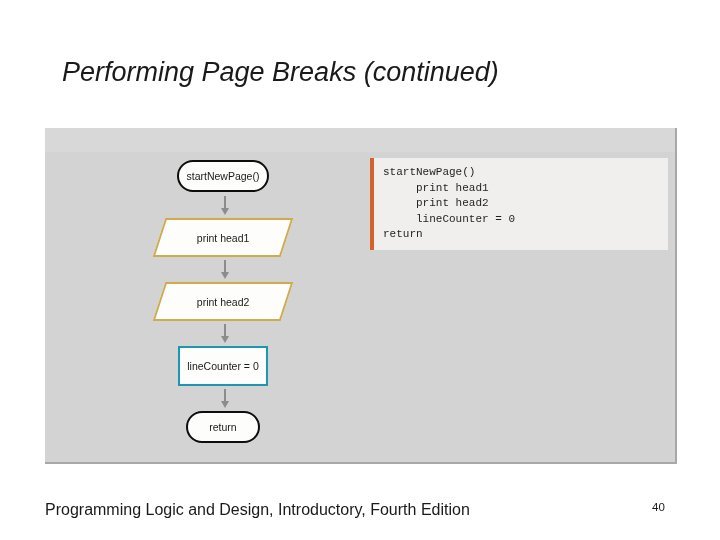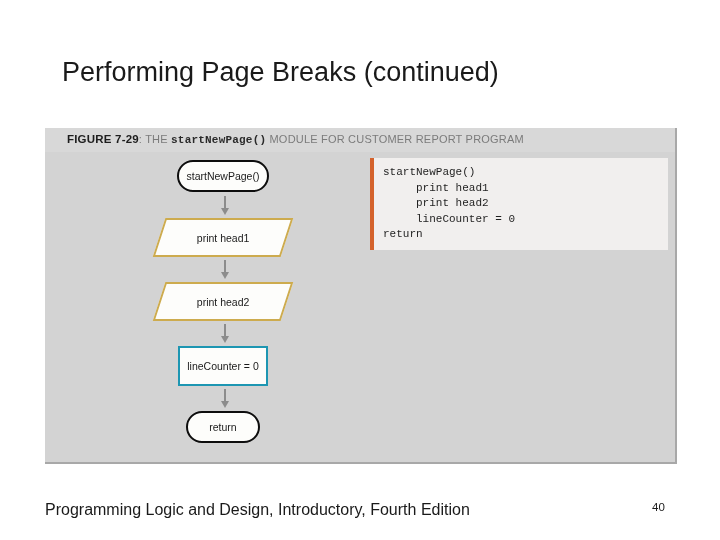--- a/index.html
+++ b/index.html
@@ -19,20 +19,21 @@
   .slide-title {
     position: absolute;
     left: 62px;
     top: 57px;
     width: 600px;
     font-size: 27px;
     font-weight: 400;
     color: #1a1a1a;
     letter-spacing: 0px;
     white-space: nowrap;
+    font-style: italic;
   }
 
   
   .figure-panel {
     position: absolute;
     left: 45px;
     top: 128px;
     width: 632px;
     height: 336px;
     background: #d3d3d3;
@@ -165,21 +166,20 @@
 </style>
 </head>
 <body>
 
 <div class="slide-title">Performing Page Breaks (continued)</div>
 
 <div class="figure-panel">
 
   <div class="figure-caption-bar"></div>
 
-  <div class="figure-caption"><span class="fig-num">FIGURE 7-29</span><span class="fig-rest">: THE </span><span class="fig-code">startNewPage()</span><span class="fig-rest"> MODULE FOR CUSTOMER REPORT PROGRAM</span></div>
 
   <div class="flowchart">
 
     <div class="node node-terminator" style="top:0px;">
       <span>startNewPage()</span>
     </div>
 
     <div class="arrow" style="top:36px;">
       <svg width="10" height="20" viewBox="0 0 10 20">
         <line x1="5" y1="0" x2="5" y2="13" stroke="#8c8c8c" stroke-width="2"></line>

